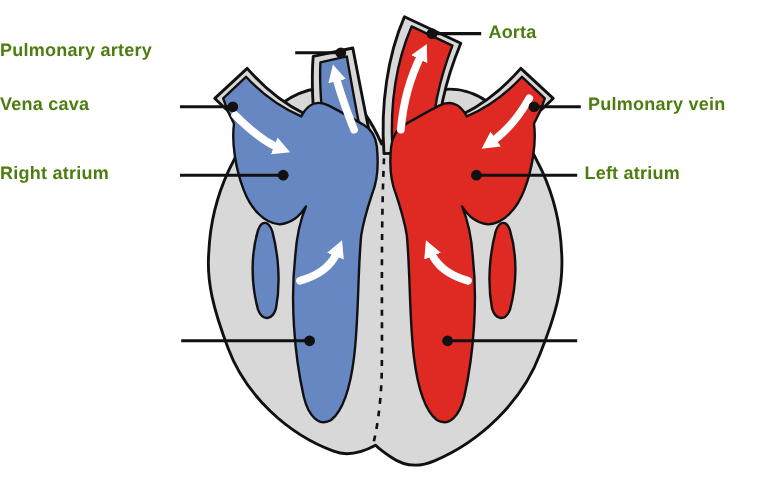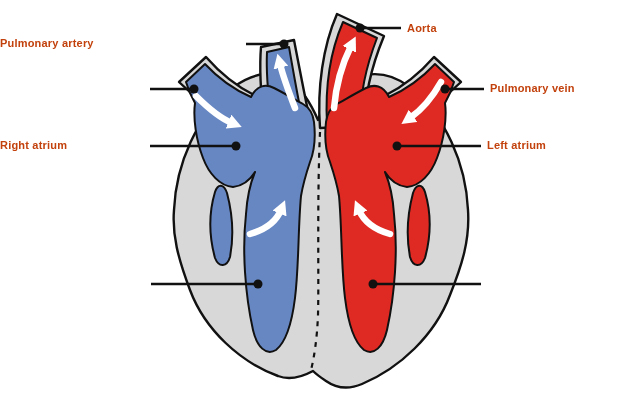--- a/index.html
+++ b/index.html
@@ -5,21 +5,21 @@
   html,body{margin:0;padding:0;background:#fff}
   .stage{position:relative;width:642px;height:400px;background:#fff;
          font-family:"Liberation Sans",sans-serif;overflow:hidden}
   .stage svg{position:absolute;left:0;top:0}
   .outline{stroke:#111;stroke-width:2.4;stroke-linejoin:round}
   .thin{stroke-width:2}
   .leader{stroke:#111;stroke-width:2.6}
   .dot{fill:#111}
   .dash{stroke:#111;stroke-width:2.2;fill:none;stroke-dasharray:5 5.5}
   .flow{fill:none;stroke:#fff;stroke-width:6.5;stroke-linecap:round}
-  .label{position:absolute;font-weight:bold;font-size:11px;color:#c2410c;
+  .label{position:absolute;font-weight:bold;font-size:15px;color:#4d7c0f;
          white-space:nowrap;letter-spacing:.2px;line-height:18px}
   .label.r{text-align:left}
 </style>
 </head>
 <body>
 
 <div class="stage">
 
   <svg width="642" height="400" viewBox="0 0 642 400">
     <defs>
@@ -89,17 +89,18 @@
       <line class="leader" x1="484" y1="89" x2="445" y2="89"></line>
       <circle class="dot" cx="445" cy="89" r="4.5"></circle>
       <line class="leader" x1="481" y1="146" x2="397" y2="146"></line>
       <circle class="dot" cx="397" cy="146" r="4.5"></circle>
       <line class="leader" x1="481" y1="284" x2="373" y2="284"></line>
       <circle class="dot" cx="373" cy="284" r="4.5"></circle>
     </g>
   </svg>
 
   <div class="label r" style="left:0;width:240px;top:34px">Pulmonary artery</div>
+  <div class="label r" style="left:0;width:144px;top:79px">Vena cava</div>
   <div class="label r" style="left:0;width:144px;top:136px">Right atrium</div>
   <div class="label" style="left:407px;top:19px">Aorta</div>
   <div class="label" style="left:487px;top:136px">Left atrium</div>
   <div class="label" style="left:490px;top:79px">Pulmonary vein</div>
 </div>
 
 </body></html>

